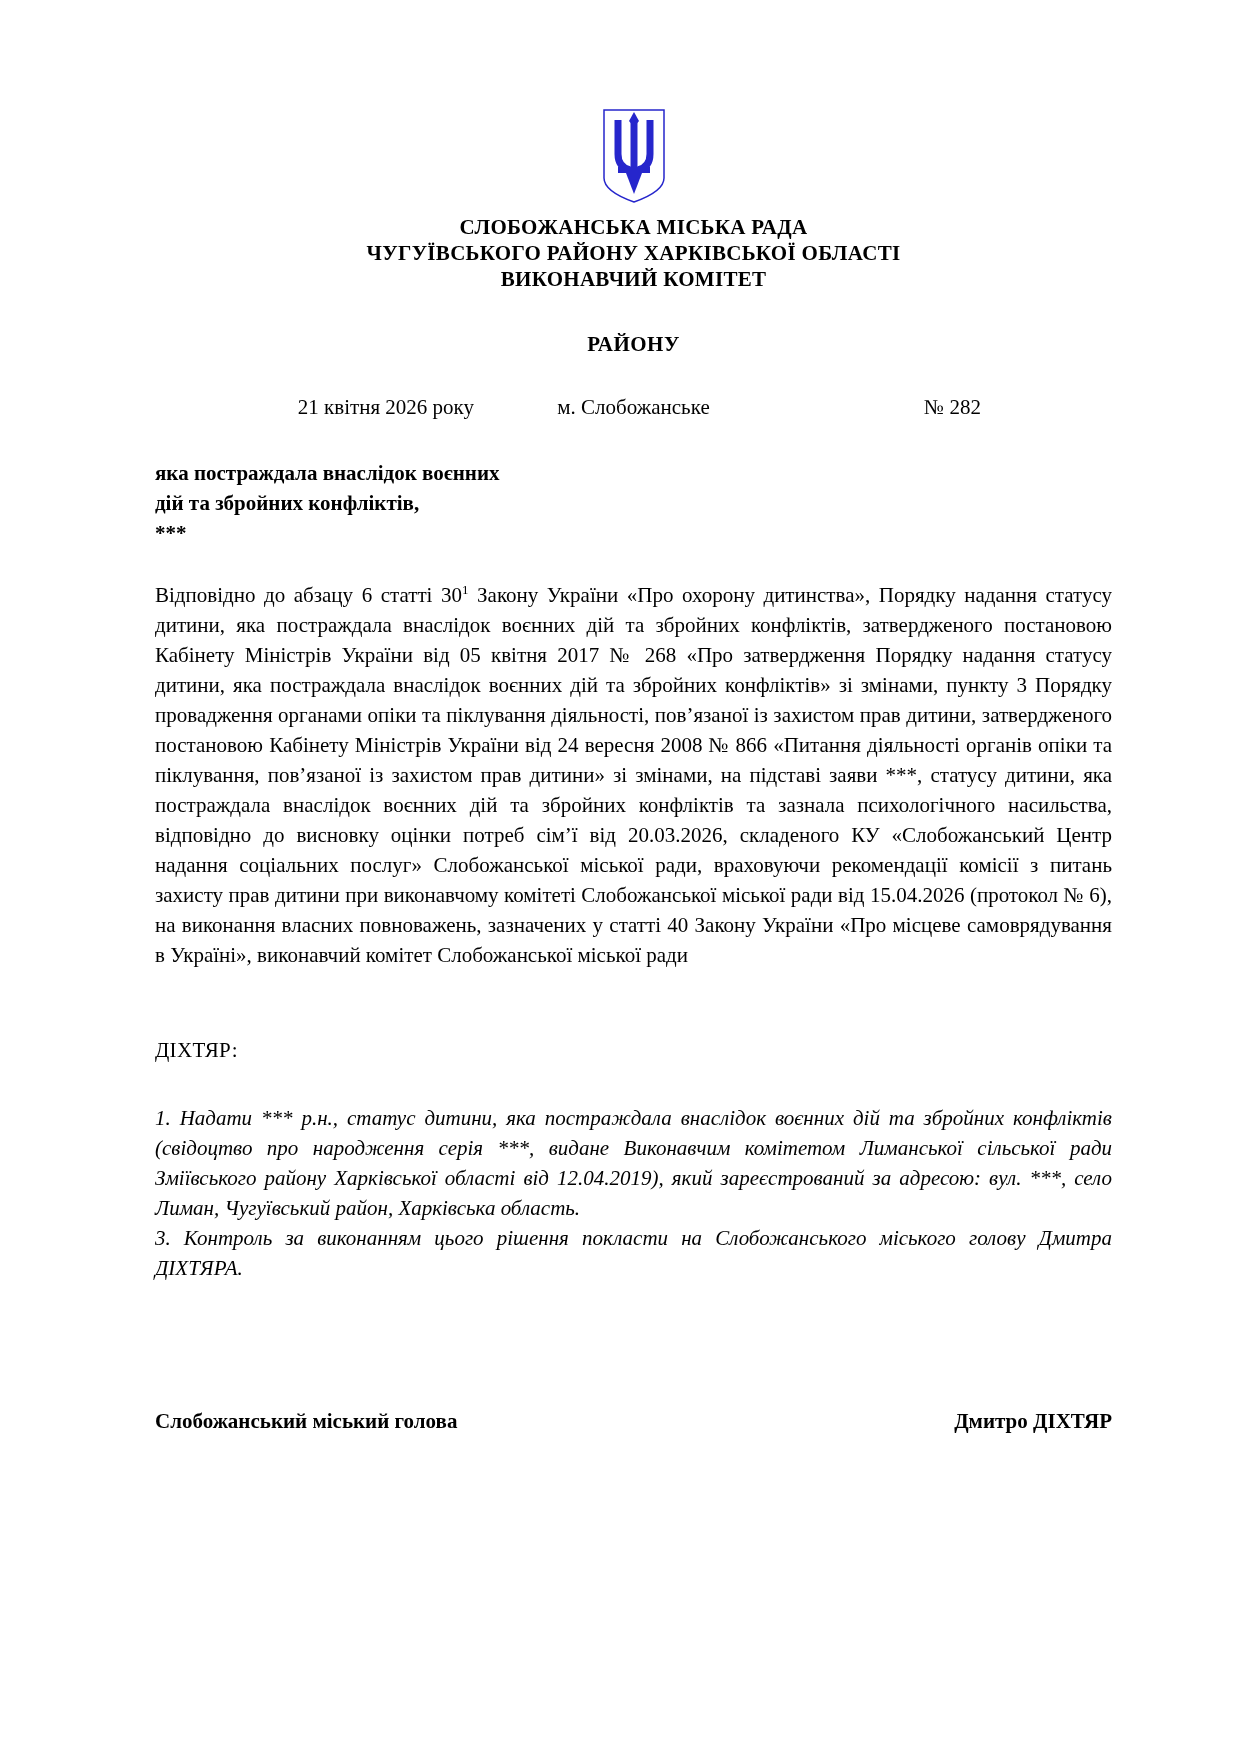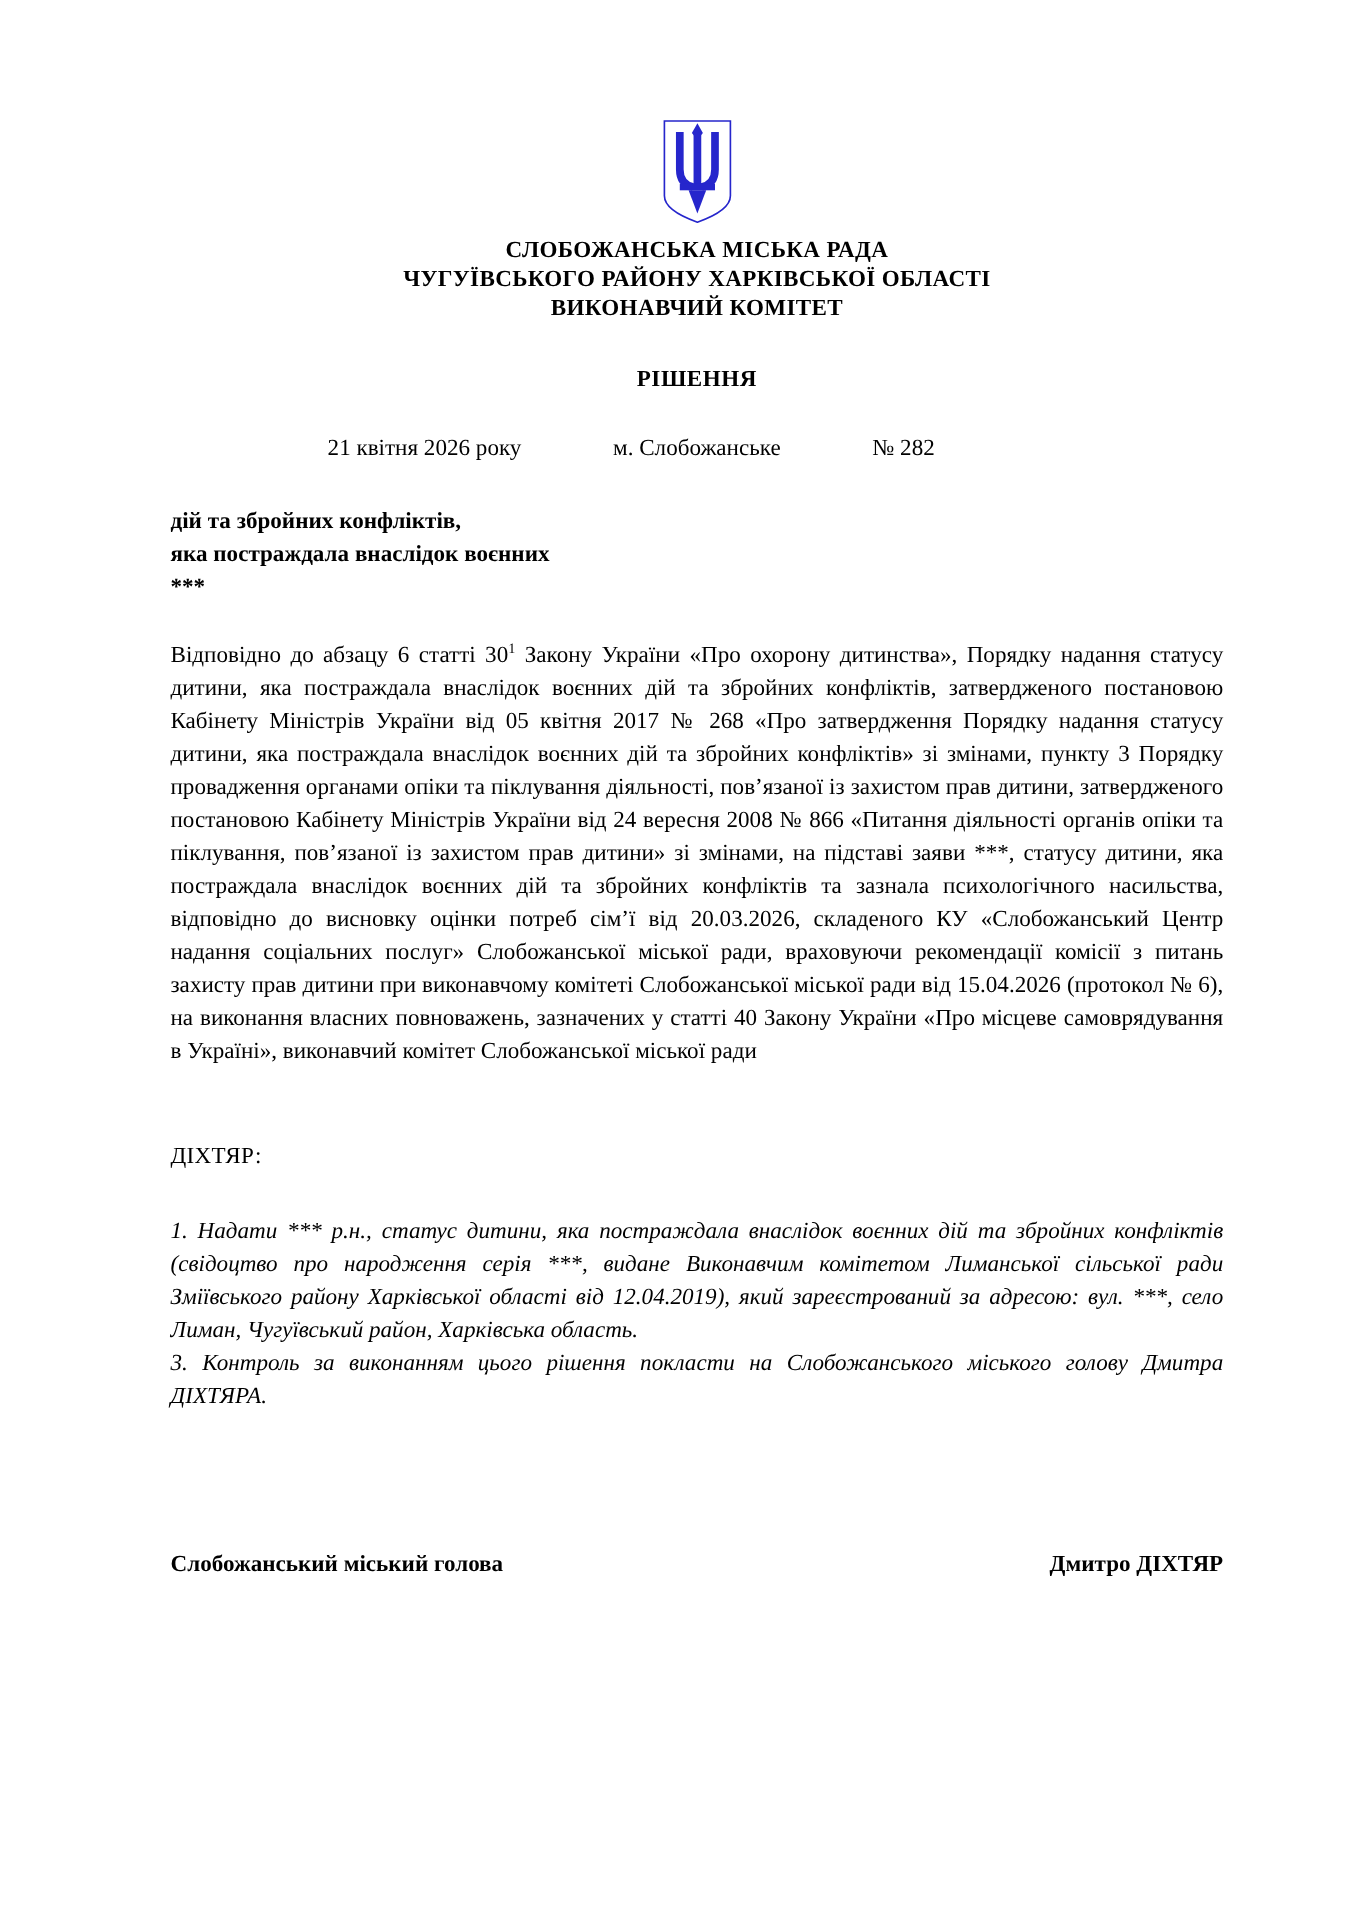--- a/index.html
+++ b/index.html
@@ -35,21 +35,21 @@
     margin-top: 40px;
   }
   .meta-row {
     display: flex;
     align-items: baseline;
     margin-top: 38px;
     font-size: 21px;
   }
   .meta-row .date  { flex: 1; text-align: right; }
   .meta-row .place { flex: 1; text-align: center; }
-  .meta-row .num   { flex: 1; text-align: left; }
+  .meta-row .num   { flex: 1; text-align: center; }
   .subject {
     margin-top: 38px;
     font-weight: bold;
     font-size: 21px;
     line-height: 30px;
   }
   .preamble {
     margin-top: 32px;
     font-size: 21px;
     line-height: 30px;
@@ -98,31 +98,31 @@
       </g>
     </svg>
   </div>
 
   <div class="org-header">
     <div>СЛОБОЖАНСЬКА МІСЬКА РАДА</div>
     <div>ЧУГУЇВСЬКОГО РАЙОНУ ХАРКІВСЬКОЇ ОБЛАСТІ</div>
     <div>ВИКОНАВЧИЙ КОМІТЕТ</div>
   </div>
 
-  <div class="doc-type">РІШЕННЯ</div>
+  <div class="doc-type">РАЙОНУ</div>
 
   <div class="meta-row">
     <span class="date">21 квітня 2026 року</span>
     <span class="place">м. Слобожанське</span>
     <span class="num">№ 282</span>
   </div>
 
   <div class="subject">
+    <div>яка постраждала внаслідок воєнних</div>
     <div>дій та збройних конфліктів,</div>
-    <div>яка постраждала внаслідок воєнних</div>
     <div>***</div>
   </div>
 
   <p class="preamble"><span>Відповідно до абзацу 6 статті 30</span><sup>1</sup><span> Закону України «Про охорону дитинства», Порядку надання статусу дитини, яка постраждала внаслідок воєнних дій та збройних конфліктів, затвердженого постановою Кабінету Міністрів України від 05 квітня 2017 № 268 «Про затвердження Порядку надання статусу дитини, яка постраждала внаслідок воєнних дій та збройних конфліктів» зі змінами, пункту 3 Порядку провадження органами опіки та піклування діяльності, пов’язаної із захистом прав дитини, затвердженого постановою Кабінету Міністрів України від 24 вересня 2008 № 866 «Питання діяльності органів опіки та піклування, пов’язаної із захистом прав дитини» зі змінами, на підставі заяви ***, статусу дитини, яка постраждала внаслідок воєнних дій та збройних конфліктів та зазнала психологічного насильства, відповідно до висновку оцінки потреб сім’ї від 20.03.2026, складеного КУ «Слобожанський Центр надання соціальних послуг» Слобожанської міської ради, враховуючи рекомендації комісії з питань захисту прав дитини при виконавчому комітеті Слобожанської міської ради від 15.04.2026 (протокол № 6), на виконання власних повноважень, зазначених у статті 40 Закону України «Про місцеве самоврядування в Україні», виконавчий комітет Слобожанської міської ради</span></p>
 
   <div class="decided">ДІХТЯР:</div>
 
   <div class="items">
     <p>1. Надати *** р.н., статус дитини, яка постраждала внаслідок воєнних дій та збройних конфліктів (свідоцтво про народження серія ***, видане Виконавчим комітетом Лиманської сільської ради Зміївського району Харківської області від 12.04.2019), який зареєстрований за адресою: вул. ***, село Лиман, Чугуївський район, Харківська область.</p>
     <p>3. Контроль за виконанням цього рішення покласти на Слобожанського міського голову Дмитра ДІХТЯРА.</p>

